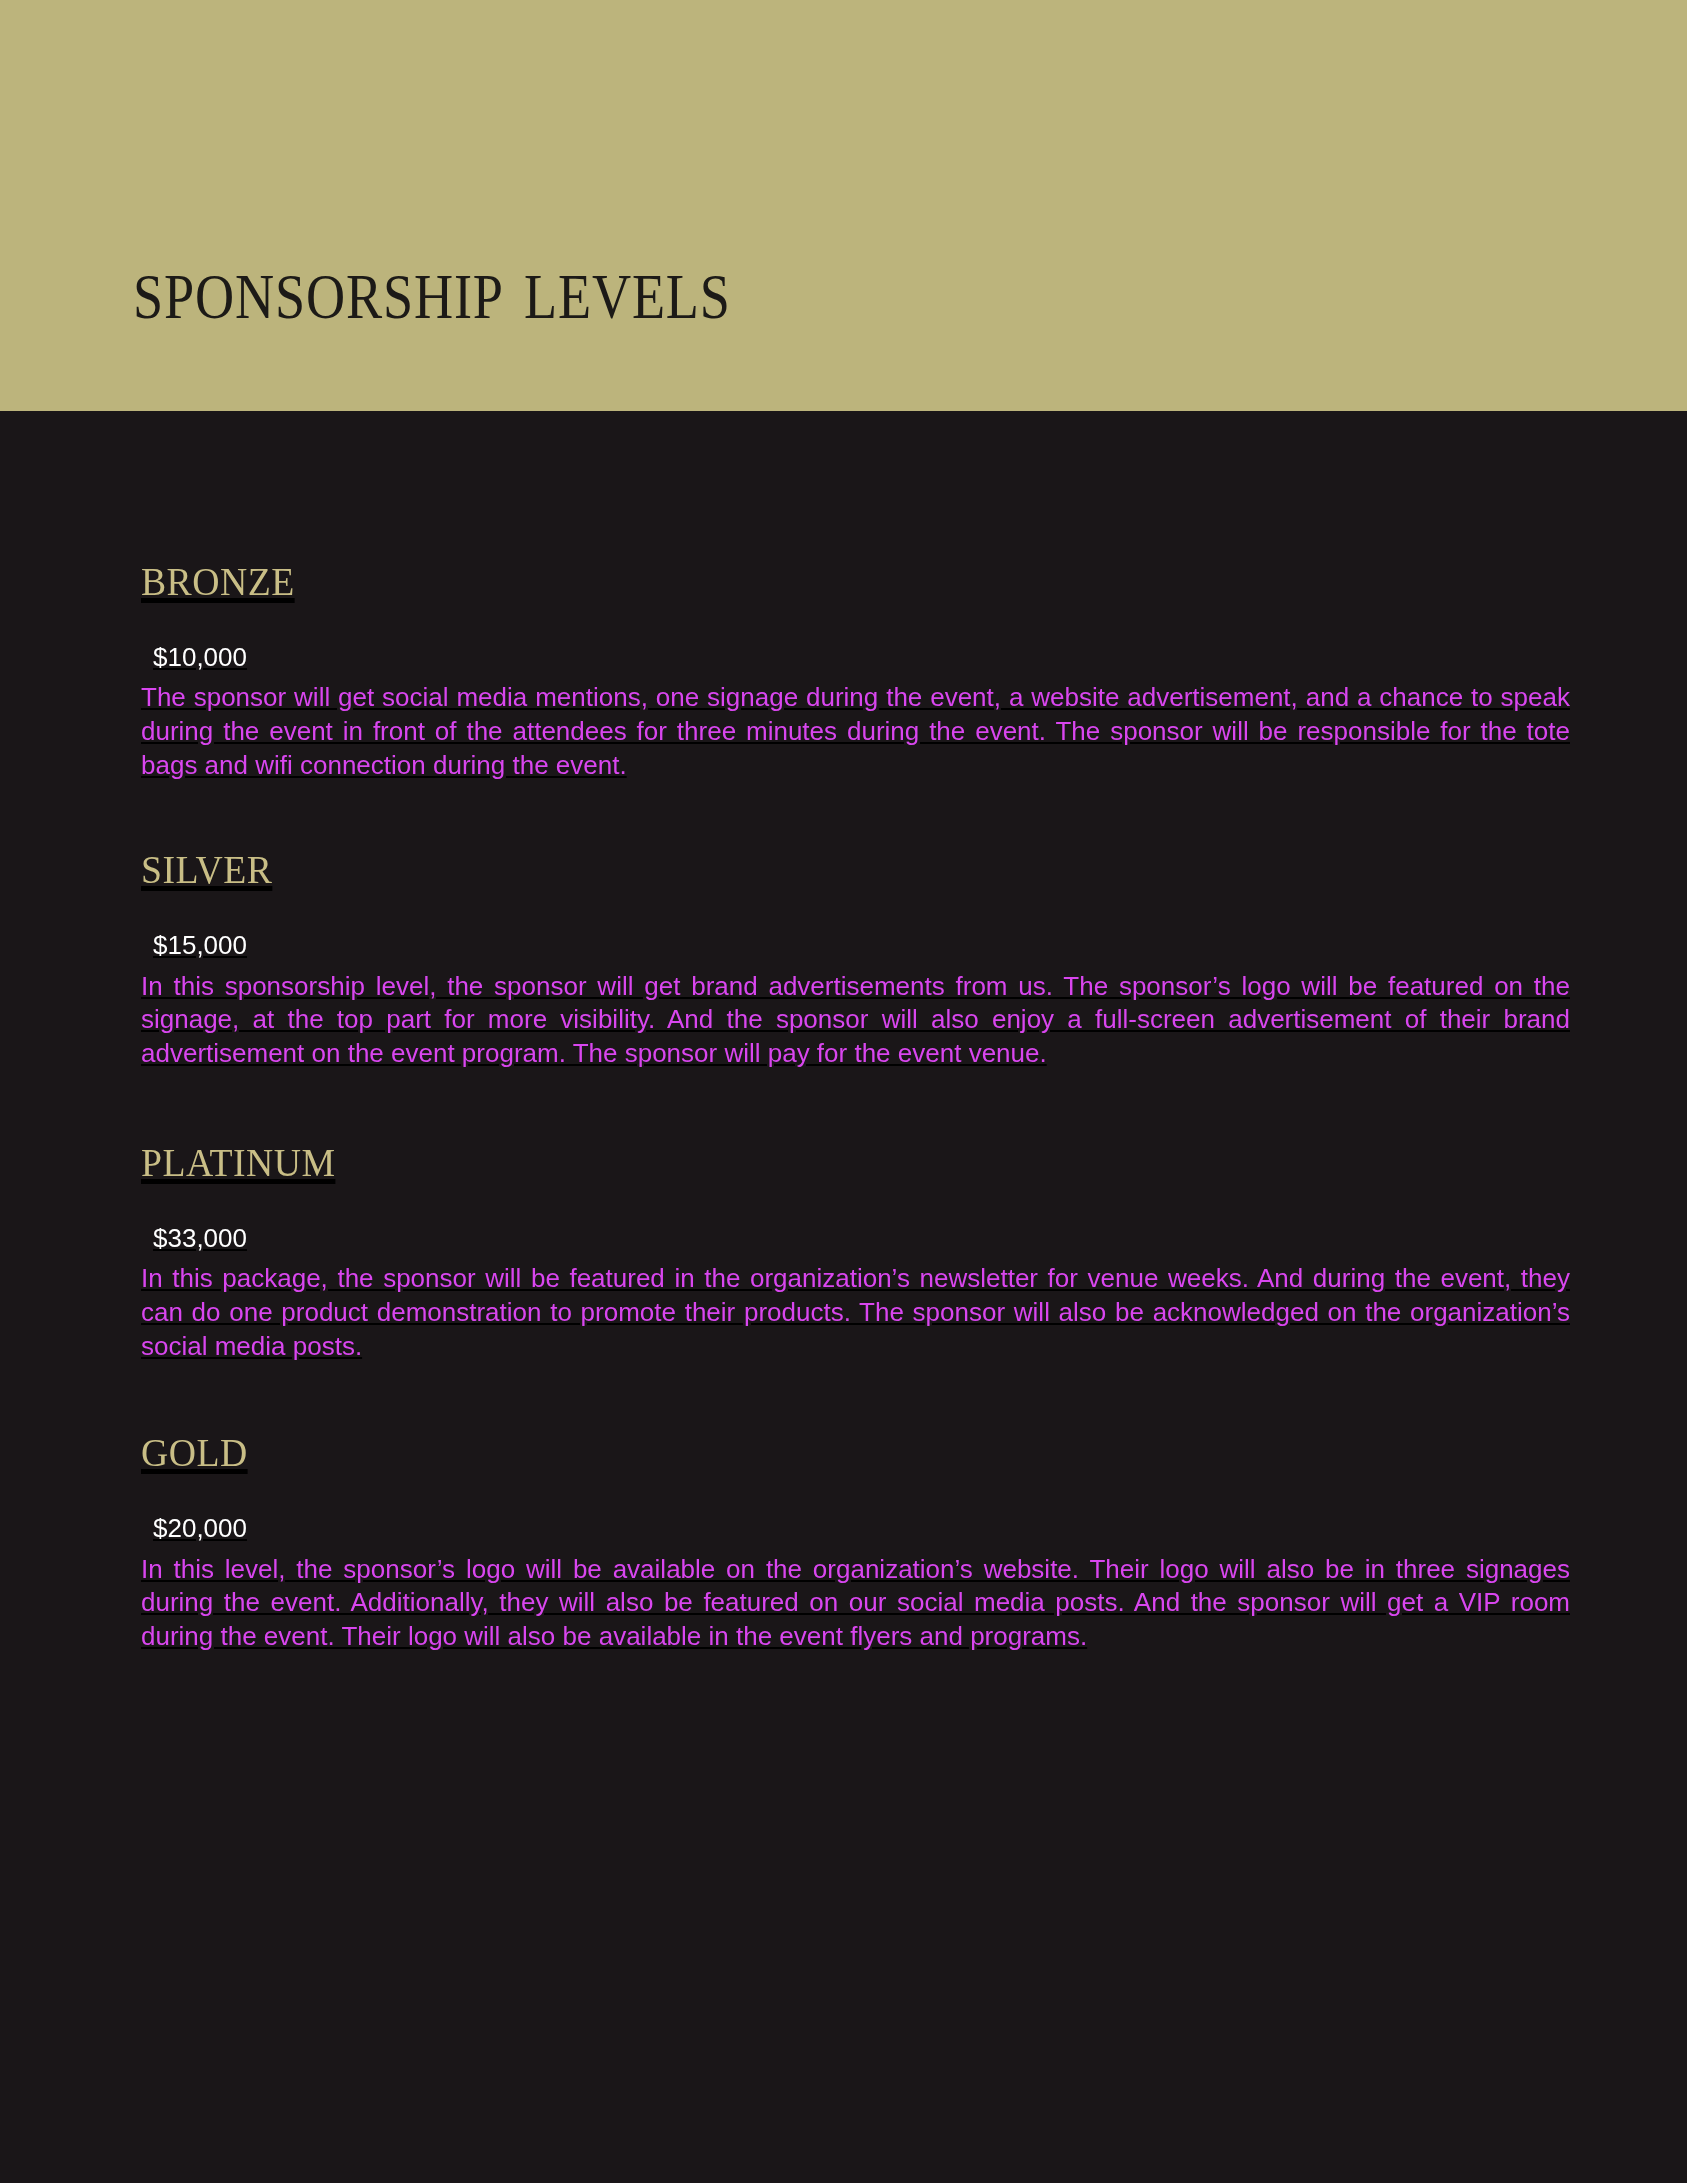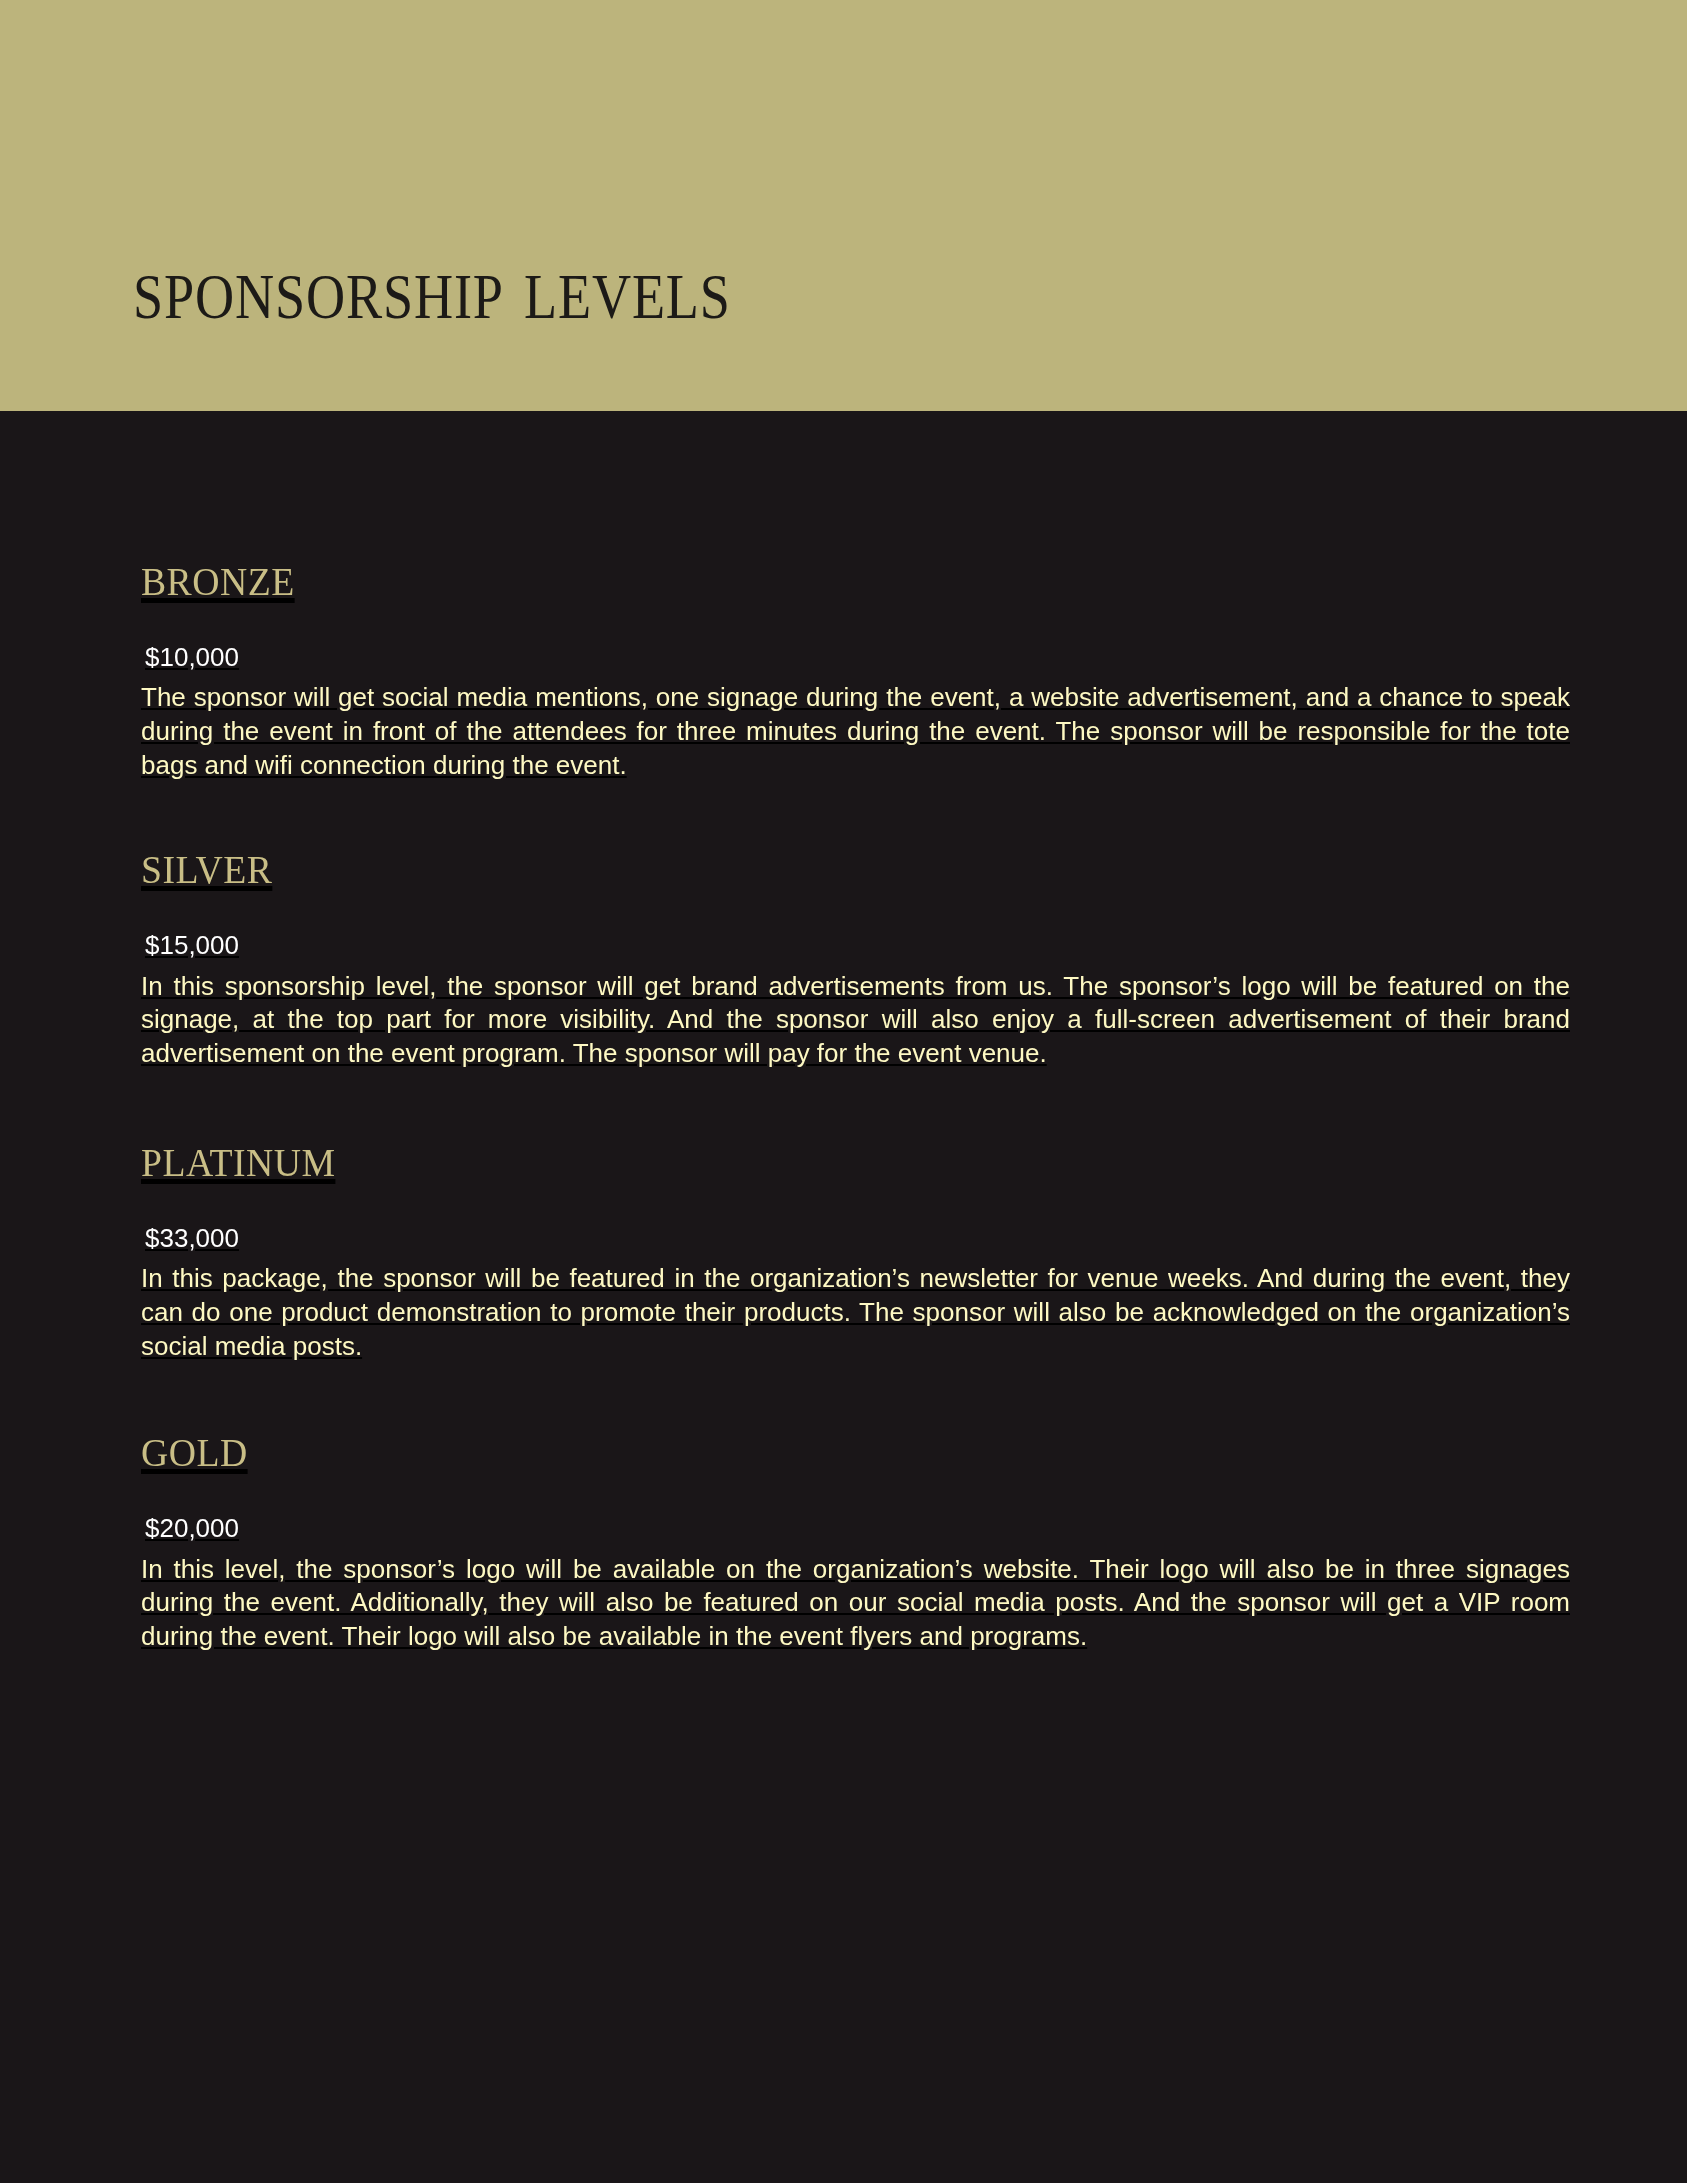--- a/index.html
+++ b/index.html
@@ -79,29 +79,29 @@
     white-space: nowrap;
     margin: 0 0 35px 0;
     font-weight: 400;
   }
 
   .level-price {
     font-family: "Liberation Sans", sans-serif;
     font-size: 26px;
     line-height: 1.35;
     color: #ffffff;
-    margin: 0 0 6px 4px;
+    margin: 0 0 6px 12px;
     letter-spacing: 0px;
   }
 
   .level-desc {
     font-family: "Liberation Sans", sans-serif;
     font-size: 26px;
     line-height: 1.30;
-    color: #fef9c3;
+    color: #d946ef;
     text-align: justify;
     text-justify: inter-word;
     margin: 0;
     width: 1429px;
   }
 
   
   .block-bronze   { margin-bottom: 52px; }
   .block-silver   { margin-bottom: 56px; }
   .block-platinum { margin-bottom: 54px; }

